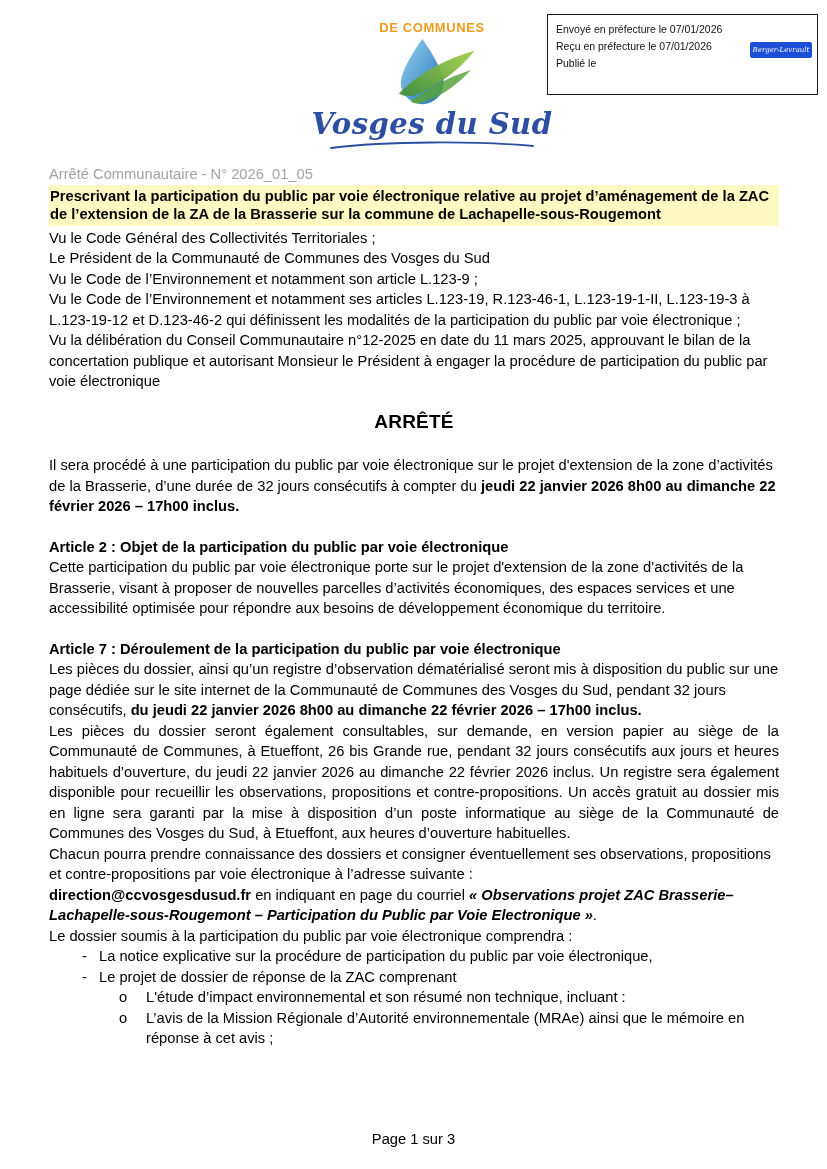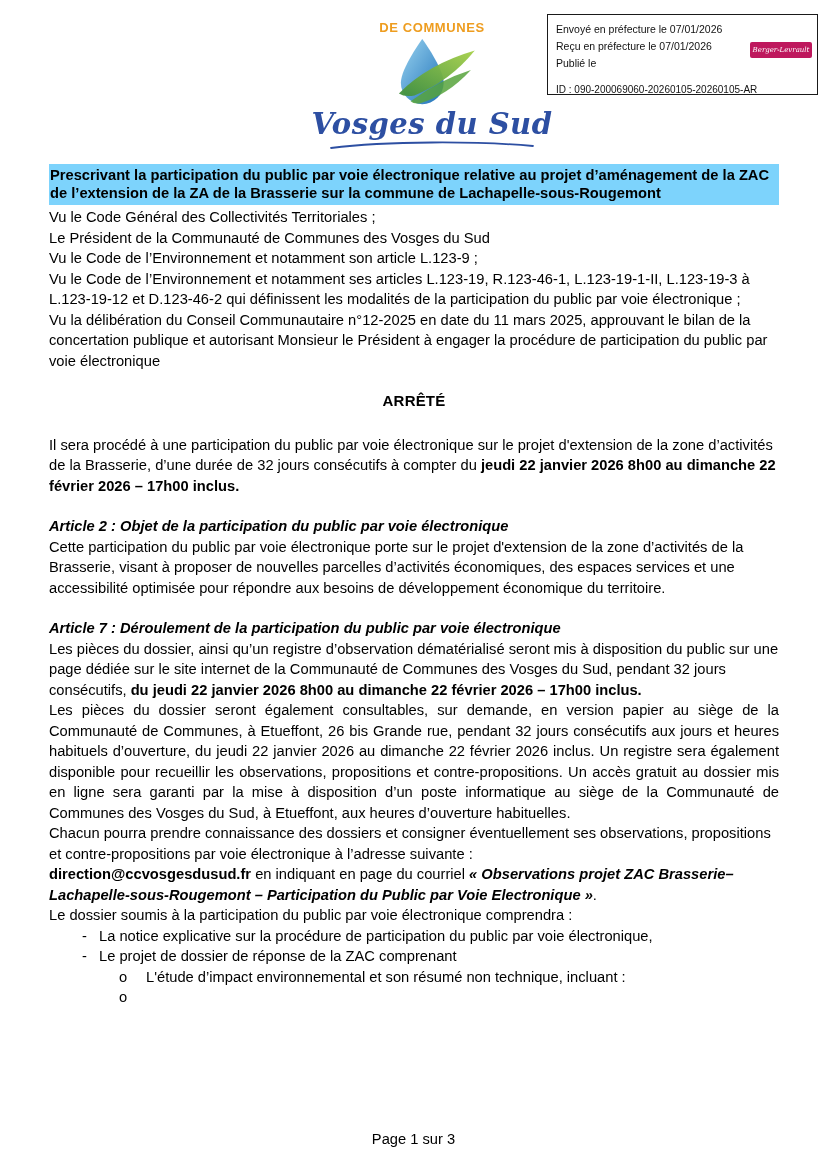--- a/index.html
+++ b/index.html
@@ -3,60 +3,59 @@
 <meta charset="utf-8">
 <style>
   html,body{margin:0;padding:0;background:#ffffff;}
   .page{position:relative;width:827px;height:1169px;margin:0 auto;background:#fff;
         font-family:"Liberation Sans","DejaVu Sans",sans-serif;color:#000;overflow:hidden;}
 
   
   .stamp{position:absolute;top:14px;left:547px;width:271px;height:81px;border:1px solid #1a1a1a;
          padding:6px 8px;font-size:10.5px;line-height:17px;color:#111;box-sizing:border-box;}
   .stamp-id{margin-top:9px;font-size:10px;}
-  .badge{position:absolute;top:27px;right:5px;width:62px;height:16px;background:#be185d;border-radius:2px;
+  .badge{position:absolute;top:27px;right:5px;width:62px;height:16px;background:#1d4ed8;border-radius:2px;
          color:#fff;display:flex;align-items:center;justify-content:center;
          font-size:7px;font-style:italic;font-family:"DejaVu Serif",serif;white-space:nowrap;overflow:hidden;}
 
   
   .logo{position:absolute;top:20px;left:302px;width:260px;text-align:center;}
   .logo-top{color:#ee9d20;font-weight:bold;font-size:13px;line-height:15px;letter-spacing:.6px;}
   .drop{display:block;margin:2px auto 0;}
   .logo-name{color:#2d4fa2;font-family:"DejaVu Serif",serif;font-style:italic;font-weight:bold;
              font-size:29px;line-height:31px;letter-spacing:.5px;}
   .flourish{display:block;margin:0 auto;}
 
   
   .content{position:absolute;top:164px;left:49px;width:730px;font-size:14.7px;line-height:20.5px;}
   .ref{color:#a3a3a3;}
-  .title{font-weight:bold;background:#7dd3fc;line-height:18px;padding:2px 1px 3px;margin-bottom:2px;}
+  .title{font-weight:bold;background:#fef9c3;line-height:18px;padding:2px 1px 3px;margin-bottom:2px;}
   p.line{margin:0;}
-  .arrete{text-align:center;font-weight:bold;margin:20px 0 23px;font-size:15px;letter-spacing:.2px;}
+  .arrete{text-align:center;font-weight:bold;margin:20px 0 23px;font-size:19px;letter-spacing:.2px;}
   .art-h{font-weight:bold;}
-  .mt{margin-top:20px;font-style:italic;}
+  .mt{margin-top:20px;}
   .just{text-align:justify;}
   .it{font-style:italic;}
   .li{display:flex;margin:0;}
   .l1{padding-left:33px;}
   .l1 .mk{flex:0 0 17px;}
   .l2{padding-left:70px;}
   .l2 .mk{flex:0 0 27px;}
   .li-t{flex:1 1 auto;}
   .footer{position:absolute;left:0;bottom:22px;width:100%;text-align:center;font-size:14.7px;}
 </style>
 </head>
 <body>
 
 <div class="page">
 
   <div class="stamp">
     <div>Envoyé en préfecture le 07/01/2026</div>
     <div>Reçu en préfecture le 07/01/2026</div>
     <div>Publié le</div>
-    <div class="stamp-id">ID : 090-200069060-20260105-20260105-AR</div>
     <div class="badge">
       <span>Berger-Levrault</span>
     </div>
   </div>
 
   <div class="logo">
     <div class="logo-top">DE COMMUNES</div>
     <svg class="drop" width="96" height="72" viewBox="0 0 96 74" aria-hidden="true">
       <defs>
         <linearGradient id="gBlue" x1="0" y1="0" x2="1" y2="1">
@@ -72,20 +71,21 @@
       <path d="M14 58 Q44 28 92 14 Q66 46 30 60 Q20 62 14 58 Z" fill="url(#gGreen)" opacity="0.95"></path>
       <path d="M26 66 Q56 44 88 34 Q64 60 36 68 Q29 69 26 66 Z" fill="#57a33c" opacity="0.85"></path>
     </svg>
     <div class="logo-name">Vosges du Sud</div>
     <svg class="flourish" width="210" height="10" viewBox="0 0 210 10" aria-hidden="true">
       <path d="M4 8 C60 1 150 1 206 6" stroke="#2d4fa2" stroke-width="1.8" fill="none" stroke-linecap="round"></path>
     </svg>
   </div>
 
   <div class="content">
+    <div class="ref">Arrêté Communautaire - N° 2026_01_05</div>
     <div class="title">Prescrivant la participation du public par voie électronique relative au projet d’aménagement de la ZAC de l’extension de la ZA de la Brasserie sur la commune de Lachapelle-sous-Rougemont</div>
 
     <p class="line">Vu le Code Général des Collectivités Territoriales ;</p>
     <p class="line">Le Président de la Communauté de Communes des Vosges du Sud</p>
     <p class="line">Vu le Code de l’Environnement et notamment son article L.123-9 ;</p>
     <p class="line">Vu le Code de l’Environnement et notamment ses articles L.123-19, R.123-46-1, L.123-19-1-II, L.123-19-3 à L.123-19-12 et D.123-46-2 qui définissent les modalités de la participation du public par voie électronique ;</p>
     <p class="line">Vu la délibération du Conseil Communautaire n°12-2025 en date du 11 mars 2025, approuvant le bilan de la concertation publique et autorisant Monsieur le Président à engager la procédure de participation du public par voie électronique</p>
 
     <div class="arrete">ARRÊTÉ</div>
 
@@ -108,17 +108,18 @@
     <div class="li l1">
       <span class="mk">-</span>
       <span class="li-t">Le projet de dossier de réponse de la ZAC comprenant</span>
     </div>
     <div class="li l2">
       <span class="mk">o</span>
       <span class="li-t">L'étude d’impact environnemental et son résumé non technique, incluant :</span>
     </div>
     <div class="li l2">
       <span class="mk">o</span>
+      <span class="li-t">L’avis de la Mission Régionale d’Autorité environnementale (MRAe) ainsi que le mémoire en réponse à cet avis ;</span>
     </div>
   </div>
 
   <div class="footer">Page 1 sur 3</div>
 </div>
 
 </body></html>

